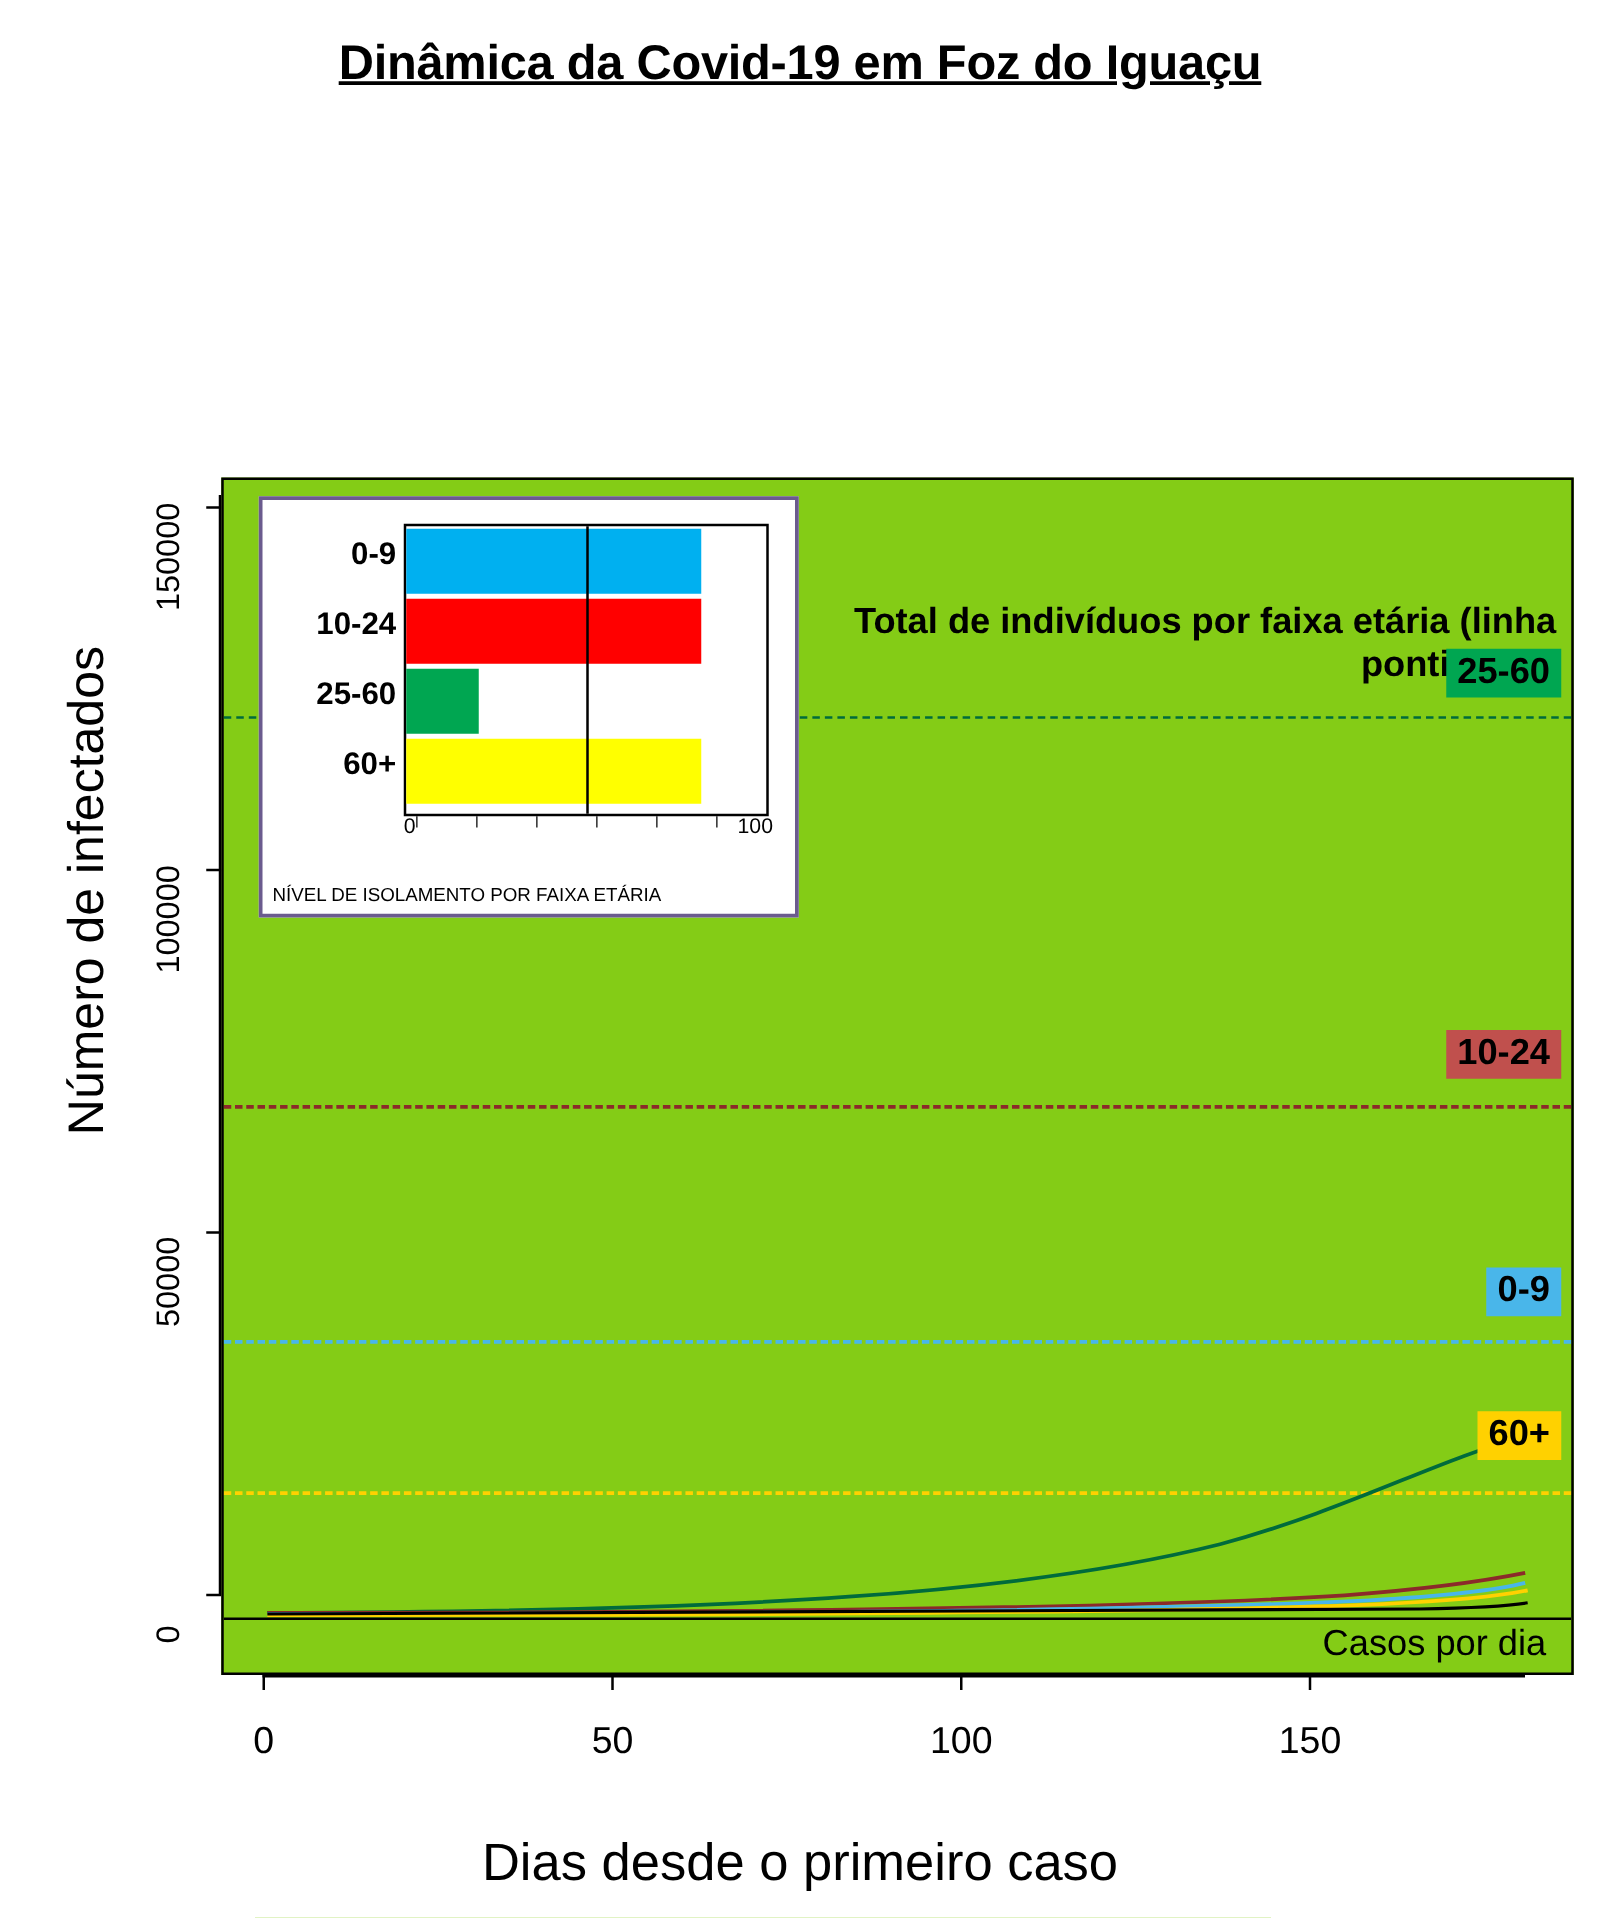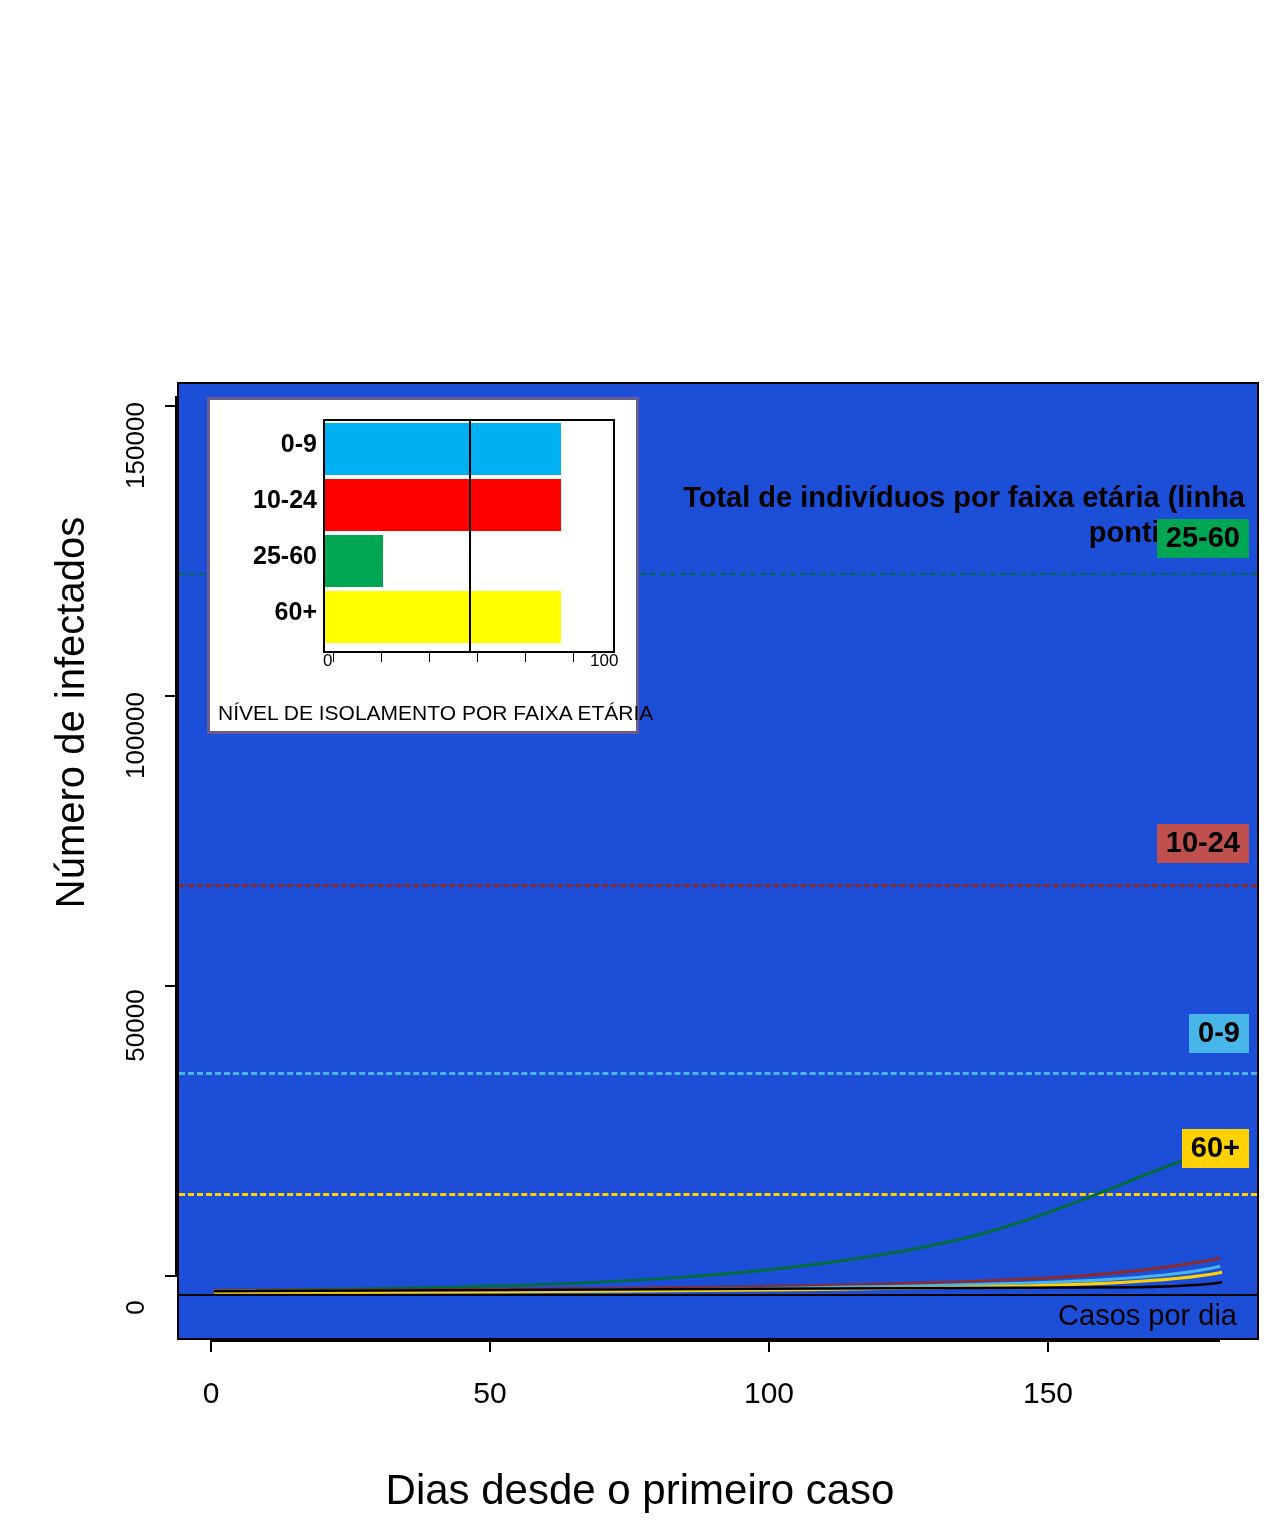--- a/index.html
+++ b/index.html
@@ -63,21 +63,21 @@
 
   
   #plot-frame {
     position: absolute;
     left: 177px;
     top: 382px;
     width: 1082px;
     height: 958px;
     border: 2px solid #000;
     box-sizing: border-box;
-    background: #1d4ed8;
+    background: #84cc16;
     overflow: hidden;
   }
 
   
   #y-axis {
     position: absolute;
     left: 150px;
     top: 382px;
     width: 27px;
     height: 958px;
@@ -206,21 +206,21 @@
   .inset-xlabel {
     position: absolute;
     font-size: 17px;
     color: #000;
     white-space: nowrap;
   }
   #inset-caption {
     position: absolute;
     left: 8px;
     bottom: 6px;
-    font-size: 21px;
+    font-size: 15px;
     color: #000;
     white-space: nowrap;
   }
 
   
   .annot-text {
     position: absolute;
     font-size: 29px;
     font-weight: bold;
     color: #000;
@@ -274,20 +274,21 @@
     left: 0;
     top: 0;
     width: 100%;
     height: 100%;
   }
 </style>
 </head>
 <body>
 
 <div id="title-block">
+  <div id="main-title">Dinâmica da Covid-19 em Foz do Iguaçu</div>
 </div>
 
 <div id="y-axis">
   <div class="axisline"></div>
   <div class="tick" style="top:893px;"></div>
   <div class="tick" style="top:603px;"></div>
   <div class="tick" style="top:313px;"></div>
   <div class="tick" style="top:23px;"></div>
 </div>
 <div class="ylabel" style="left:75px; top:1262px; width:60px;">0</div>

